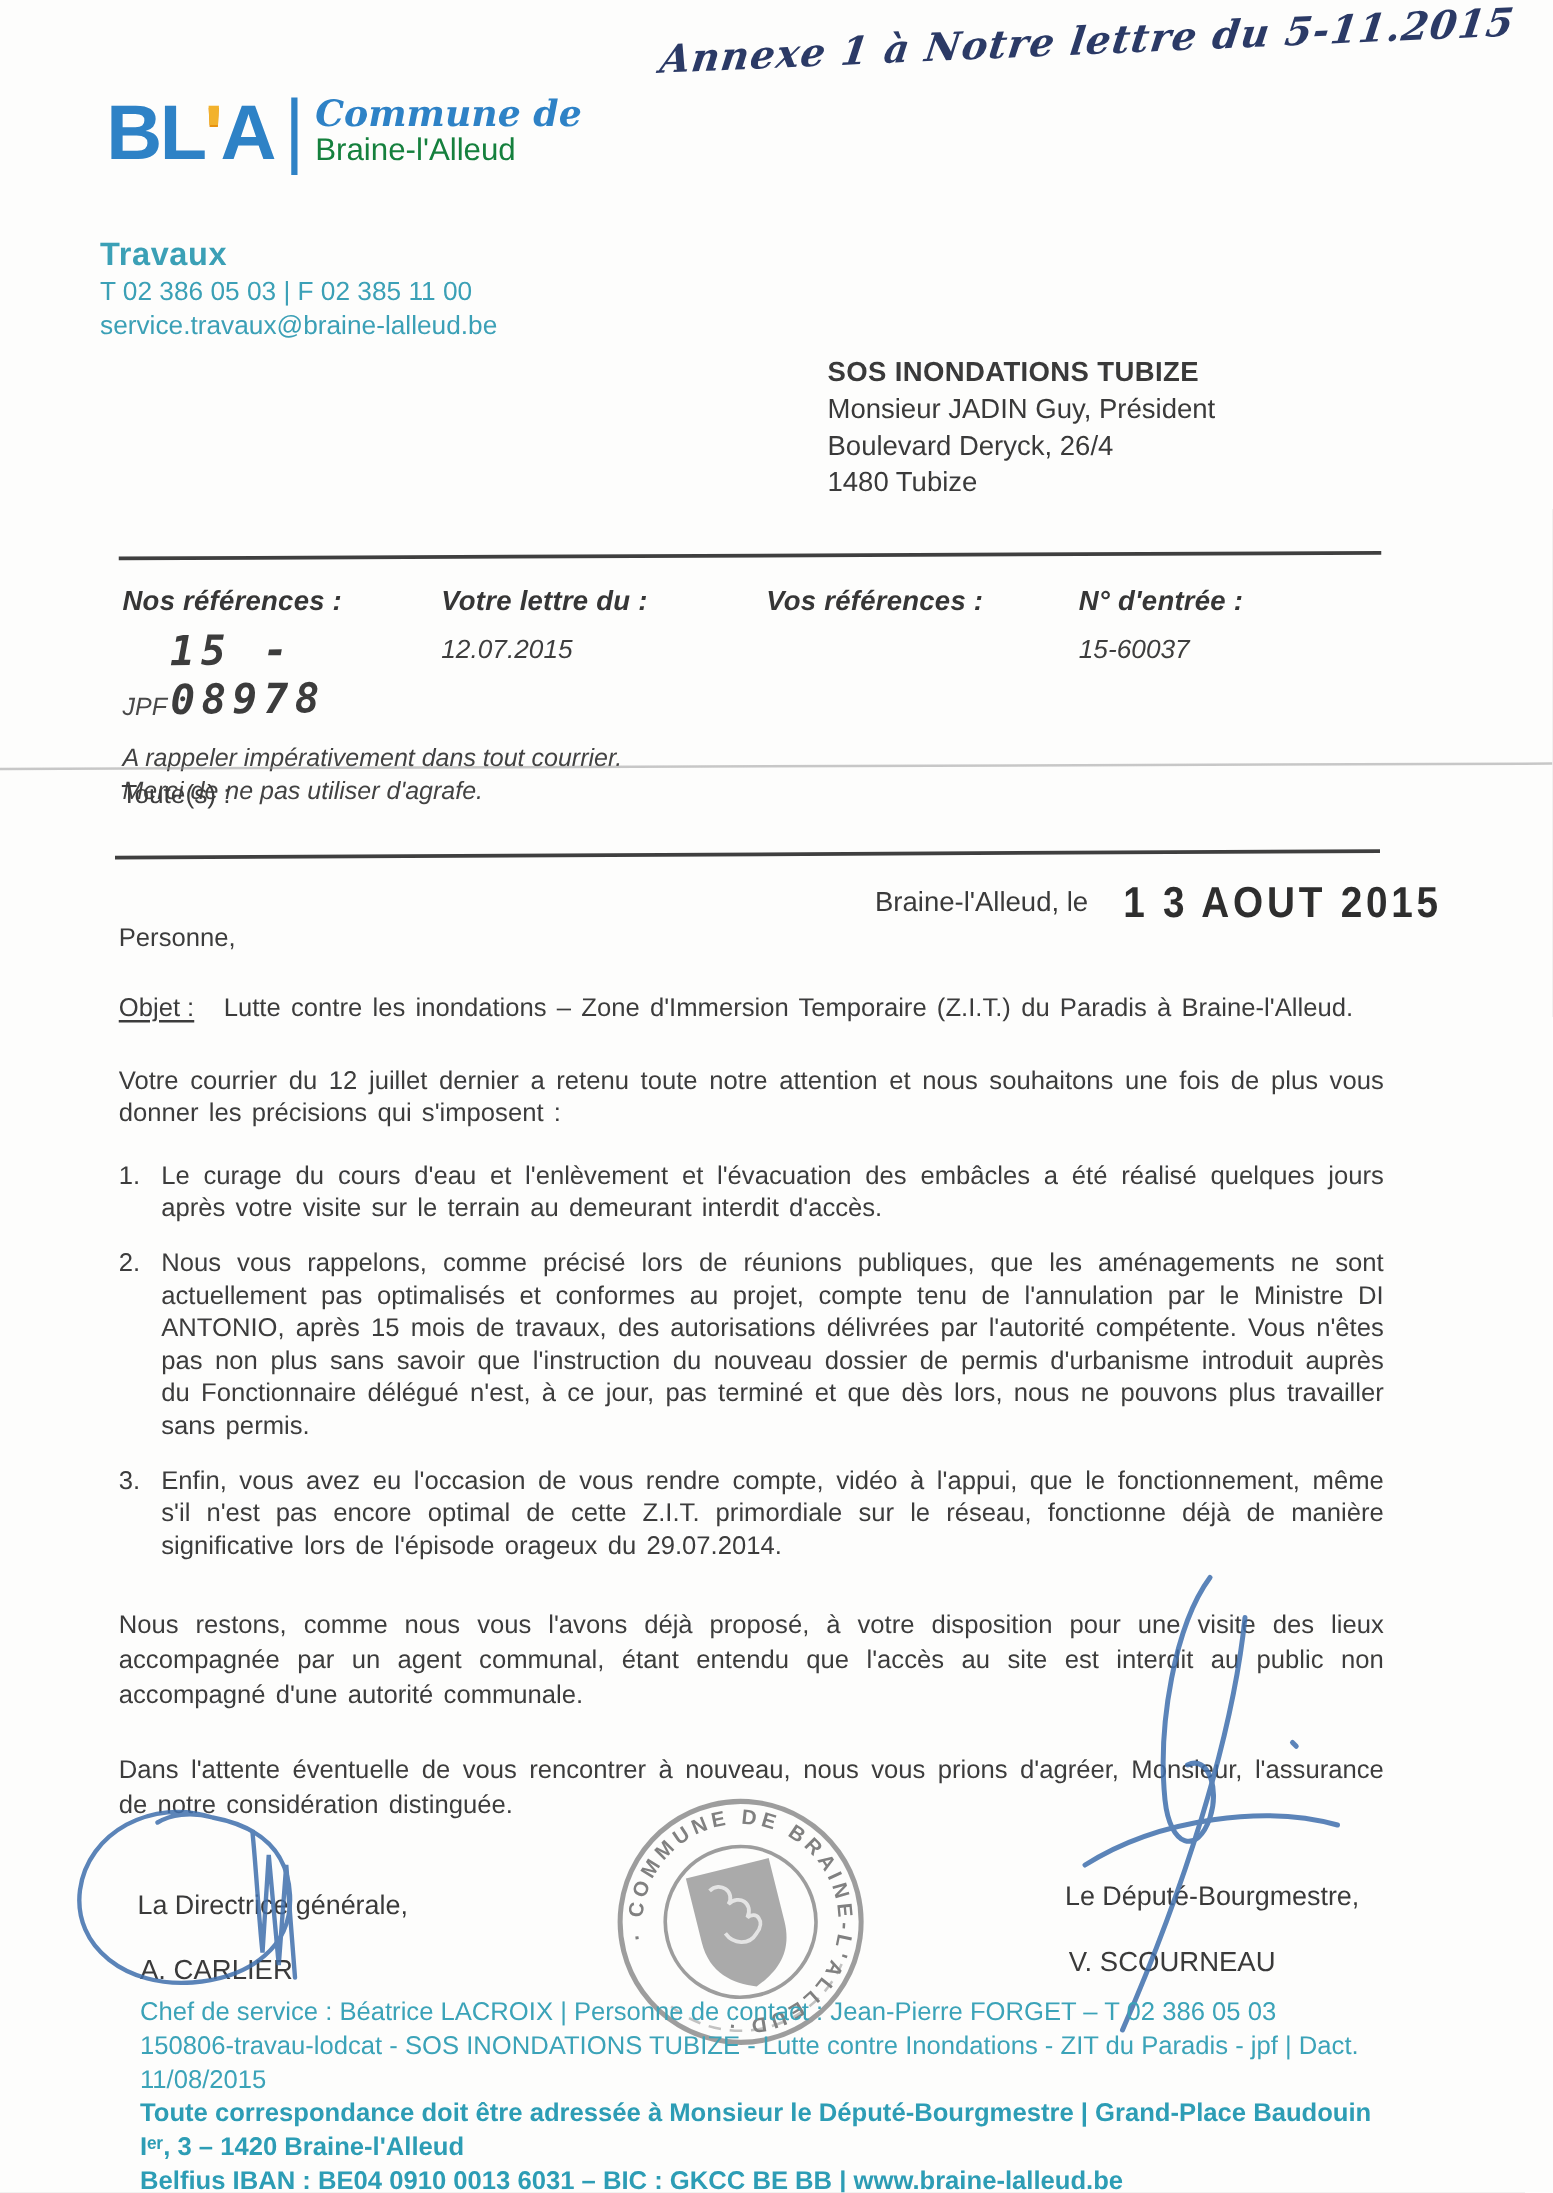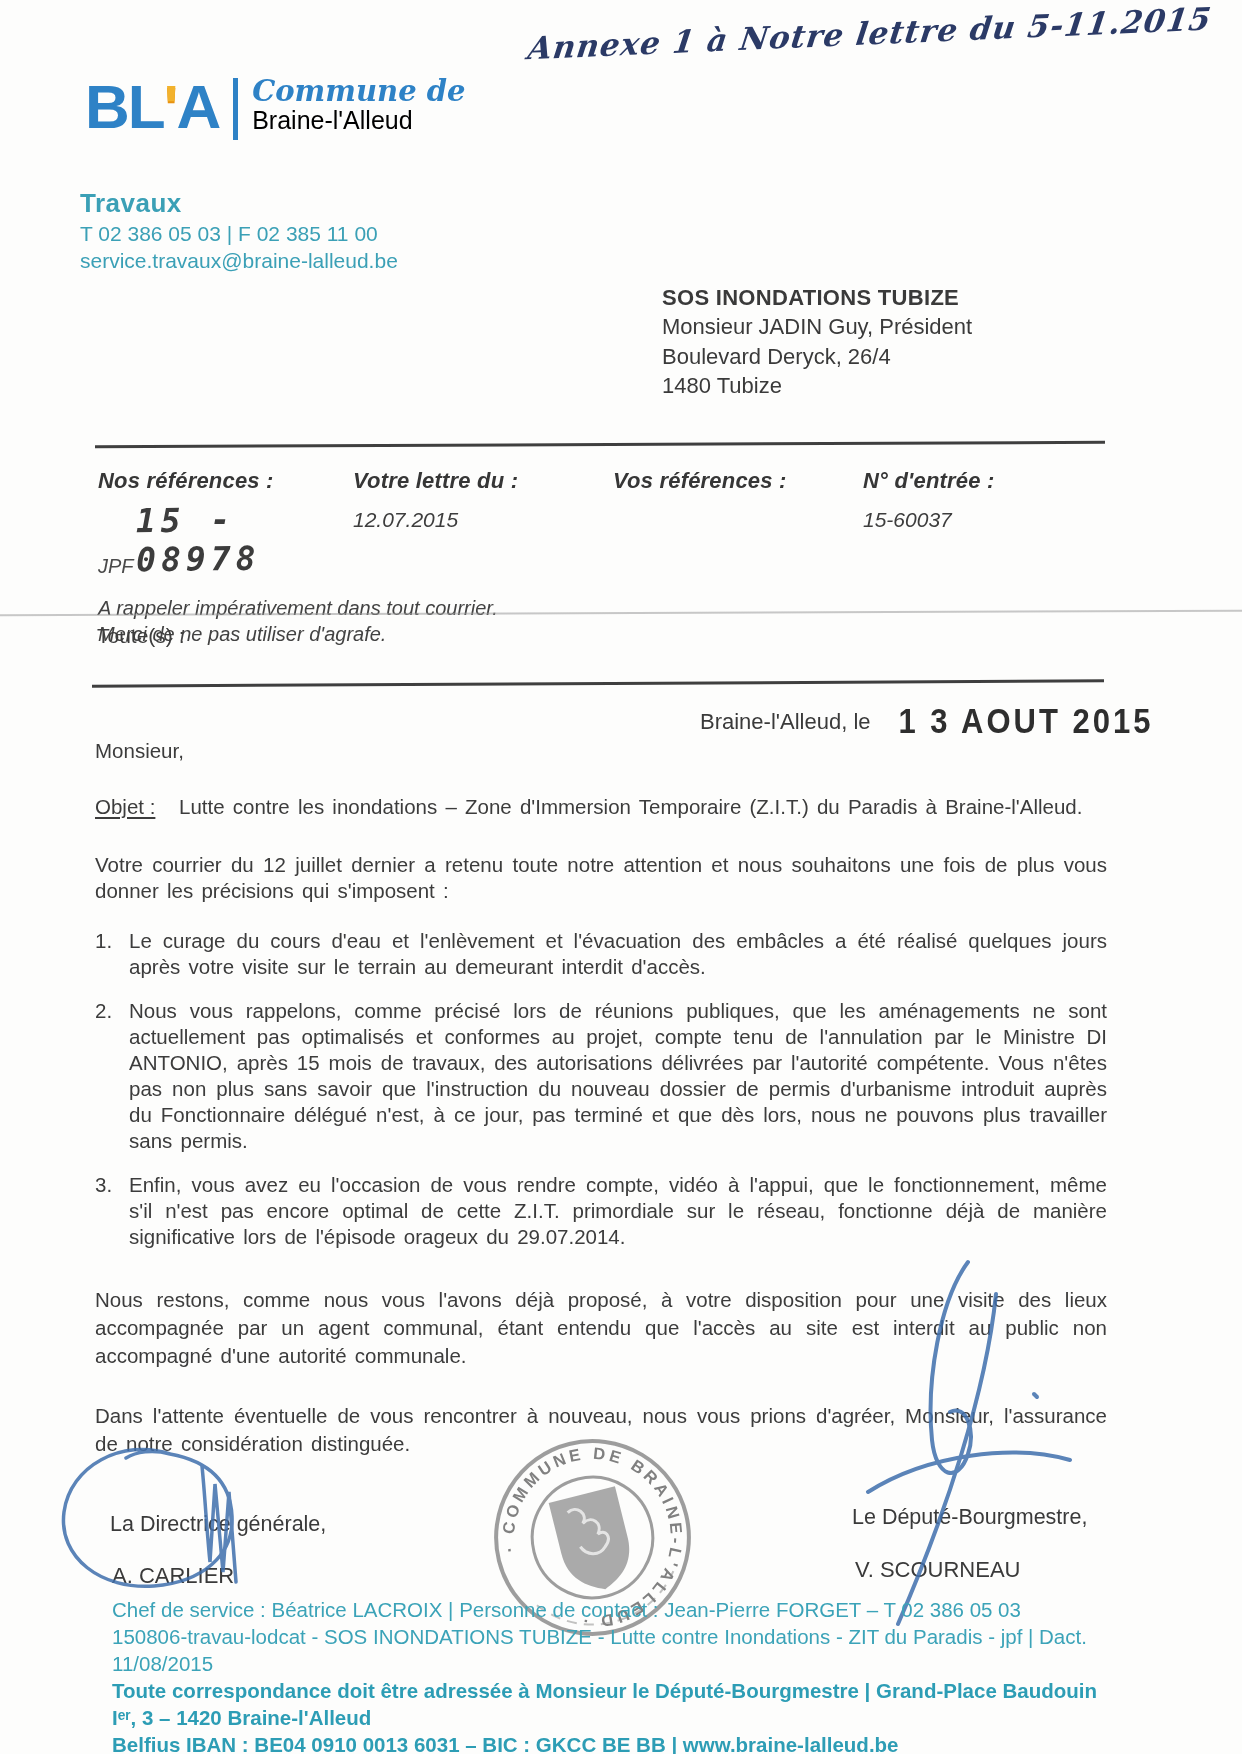--- a/index.html
+++ b/index.html
@@ -36,21 +36,21 @@
     font-size: 62px; font-weight: bold; color: #2e82c6;
     letter-spacing: -2px; line-height: 1; position: relative;
   }
   .logo-apos { color: #f2b22d; text-shadow: 0 2px 0 #e8920f; }
   .logo-divider { width: 5px; height: 62px; background: #2e82c6; margin: 2px 14px 0 14px; }
   .logo-text { padding-top: 0px; }
   .logo-script {
     font-family: "DejaVu Serif", serif; font-style: italic; font-weight: bold;
     font-size: 29px; color: #2e82c6; line-height: 1.05;
   }
-  .logo-sub { font-size: 25px; color: #000000; line-height: 1.15; }
+  .logo-sub { font-size: 25px; color: #15803d; line-height: 1.15; }
 
   
   .dept { position: absolute; left: 80px; top: 188px; color: #3ba0b6; }
   .dept-name { font-size: 26px; font-weight: bold; letter-spacing: 0.5px; }
   .dept-line { font-size: 21px; margin-top: 3px; }
 
   
   .recipient { position: absolute; left: 662px; top: 283px; font-size: 22px; color: #3a3a3a; line-height: 1.33; }
   .recipient-org { font-weight: bold; letter-spacing: 0.3px; }
 
@@ -184,21 +184,21 @@
   <div class="fold-line"></div>
   <div class="annexes">Toute(s) :</div>
   <div class="rule rule-mid"></div>
 
   <div class="dateline">
     <span class="dateline-place">Braine-l'Alleud, le</span>
     <span class="date-stamp">1 3 AOUT 2015</span>
   </div>
 
   <div class="body">
-    <div class="salutation">Monsieur,</div>
+    <div class="salutation">Personne,</div>
 
     <div class="subject-row">
       <div class="subject-label">Objet :</div>
       <div class="subject-text jp">Lutte contre les inondations – Zone d'Immersion Temporaire (Z.I.T.) du Paradis à Braine-l'Alleud.</div>
     </div>
 
     <div class="intro jp">Votre courrier du 12 juillet dernier a retenu toute notre attention et nous souhaitons une fois de plus vous donner les précisions qui s'imposent :</div>
 
     <div class="list">
       <div class="list-item">

